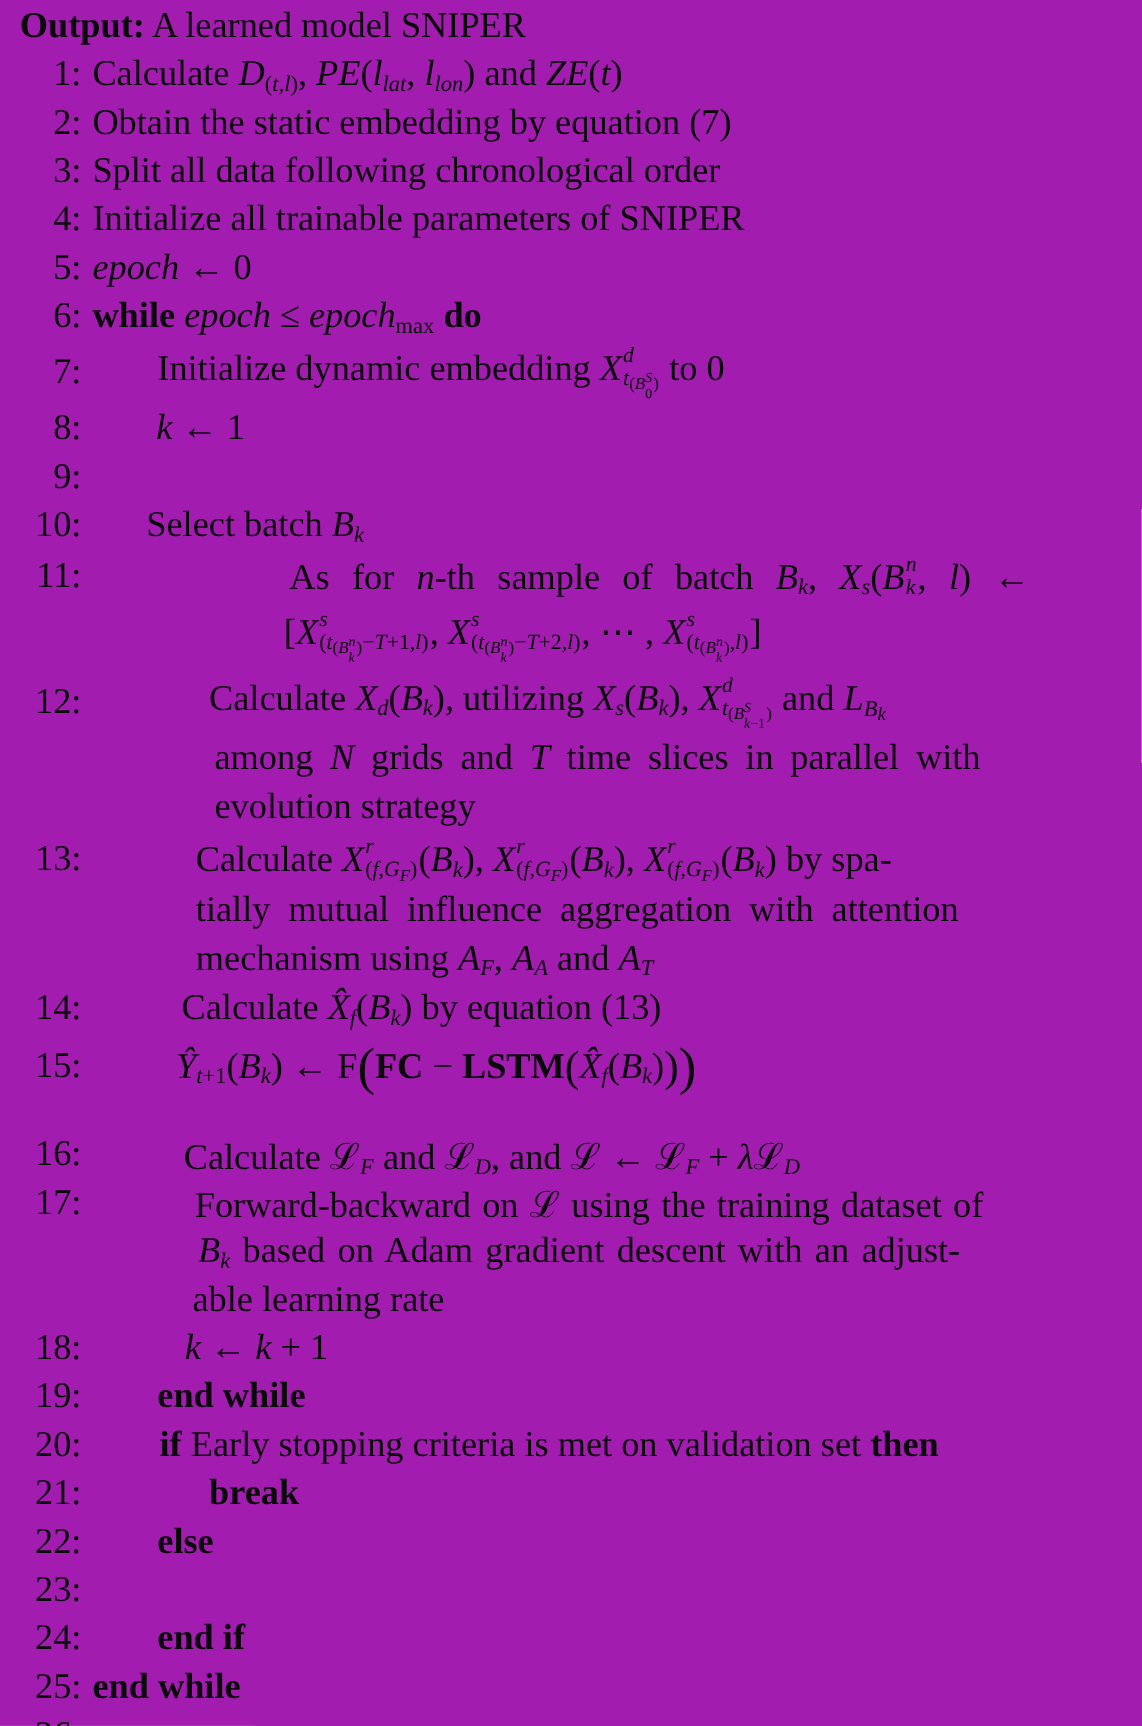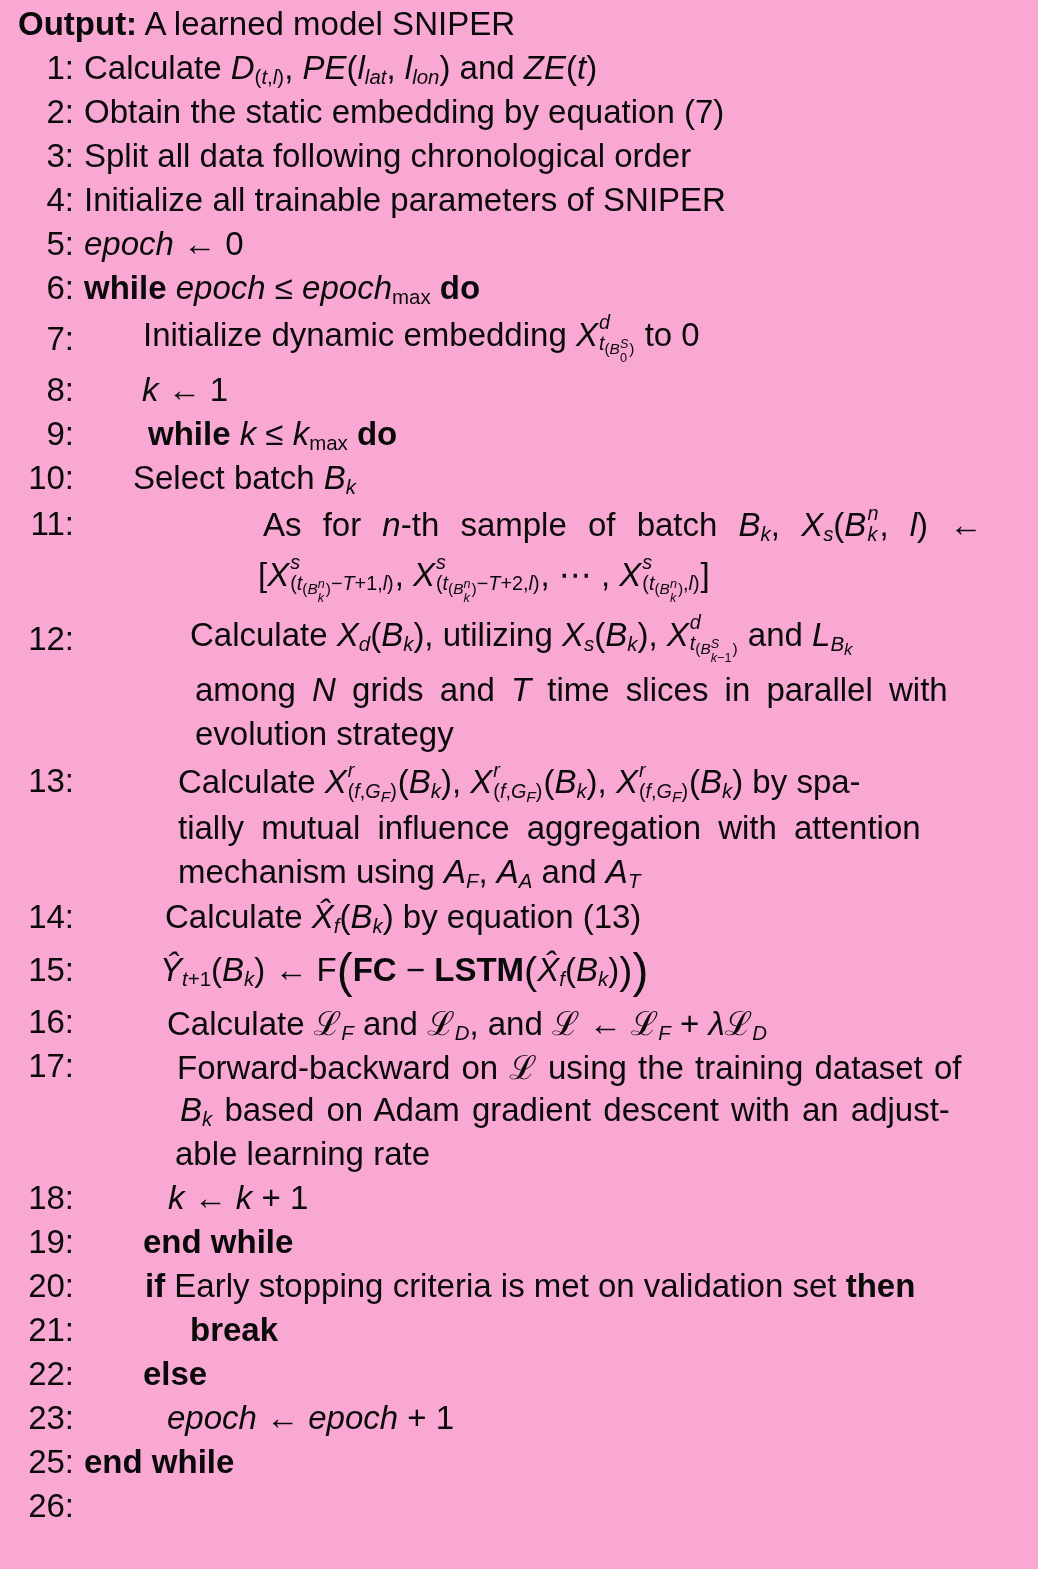--- a/index.html
+++ b/index.html
@@ -1,20 +1,20 @@
 <!DOCTYPE html>
 <html><head>
 <meta charset="utf-8">
 <style>
   html,body{margin:0;padding:0;background:#fff;}
   #page{
     position:relative;
     width:1038px;height:1569px;
-    background:#f9a8d4;color:#0a0a0a;
-    font-family:Liberation Sans, sans-serif;
+    background:#a21caf;color:#0a0a0a;
+    font-family:Liberation Serif, serif;
     font-size:33px;
     overflow:hidden;
   }
   #algo{position:relative;padding-top:2px;}
   .row{position:relative;width:100%;}
   .num{
     position:absolute;left:0;top:50%;transform:translateY(-50%);
     width:74px;text-align:right;white-space:nowrap;
   }
   .body{
@@ -80,21 +80,20 @@
                   <span class="dn">0</span>
                 </span>)</sub></span>
           </span> to 0</span>
       </div>
       <div class="row" style="height: 44px;">
         <span class="num">8:</span>
         <span class="body" style="left: 142px;"><i>k</i> ← 1</span>
       </div>
       <div class="row" style="height: 44px;">
         <span class="num">9:</span>
-        <span class="body" style="left: 148px;"><b>while</b> <i>k</i> ≤ <i>k</i><sub>max</sub> <b>do</b></span>
       </div>
       <div class="row" style="height: 44px;">
         <span class="num">10:</span>
         <span class="body" style="left: 133px;">Select batch <i>B</i><sub><i>k</i></sub></span>
       </div>
       <div class="row" style="height: 48px;">
         <span class="num">11:</span>
         <span class="body" style="left: 263px; word-spacing: 12px;">As for <i>n</i>-th sample of batch <i>B</i><sub><i>k</i></sub>, <i>X</i><sub><i>s</i></sub>(<i>B</i><span class="ss">
             <span class="up"><i>n</i></span>
             <span class="dn"><i>k</i></span>
@@ -162,21 +161,21 @@
         <span class="body" style="left: 178px;">mechanism using <i>A</i><sub><i>F</i></sub>, <i>A</i><sub><i>A</i></sub> and <i>A</i><sub><i>T</i></sub></span>
       </div>
       <div class="row" style="height: 46px; padding-left: 44px;">
         <span class="num">14:</span>
         <span class="body" style="left: 165px;">Calculate <i>X̂</i><sub><i>f</i></sub>(<i>B</i><sub><i>k</i></sub>) by equation (13)</span>
       </div>
       <div class="row" style="height: 60px;">
         <span class="num">15:</span>
         <span class="body" style="left: 160px;"><i>Ŷ</i><sub><i>t</i>+1</sub>(<i>B</i><sub><i>k</i></sub>) ← F<span class="p1">(</span><b>FC</b> − <b>LSTM</b><span class="p2">(</span><i>X̂</i><sub><i>f</i></sub>(<i>B</i><sub><i>k</i></sub>)<span class="p2">)</span><span class="p1">)</span></span>
       </div>
-      <div class="row" style="height: 44px;">
+      <div class="row" style="height: 44px; margin-top: 28px;">
         <span class="num">16:</span>
         <span class="body" style="left: 167px;">Calculate <span class="scr">ℒ</span><sub><i>F</i></sub> and <span class="scr">ℒ</span><sub><i>D</i></sub>, and <span class="scr">ℒ</span> ← <span class="scr">ℒ</span><sub><i>F</i></sub> + <i>λ</i><span class="scr">ℒ</span><sub><i>D</i></sub></span>
       </div>
       <div class="row" style="height: 44px;">
         <span class="num">17:</span>
         <span class="body" style="left: 177px; word-spacing: 2px;">Forward-backward on <span class="scr">ℒ</span> using the training dataset of</span>
       </div>
       <div class="row" style="height: 44px;">
         <span class="num"></span>
         <span class="body" style="left: 180px; word-spacing: 3px;"><i>B</i><sub><i>k</i></sub> based on Adam gradient descent with an adjust-</span>
@@ -200,21 +199,24 @@
       <div class="row" style="height: 44px;">
         <span class="num">21:</span>
         <span class="body" style="left: 170px; margin-left: 20px;"><b>break</b></span>
       </div>
       <div class="row" style="height: 44px;">
         <span class="num">22:</span>
         <span class="body" style="left: 143px;"><b>else</b></span>
       </div>
       <div class="row" style="height: 44px;">
         <span class="num">23:</span>
-        <span class="body" style="left: 167px;"><i>epoch</i> ← <i>epoch</i> + 1</span>
+      </div>
+      <div class="row" style="height: 44px;">
+        <span class="num">24:</span>
+        <span class="body" style="left: 143px;"><b>end if</b></span>
       </div>
       <div class="row" style="height: 44px;">
         <span class="num">25:</span>
         <span class="body" style="left: 84px;"><b>end while</b></span>
       </div>
       <div class="row" style="height: 44px;">
         <span class="num">26:</span>
       </div>
     </div>
 </div>

